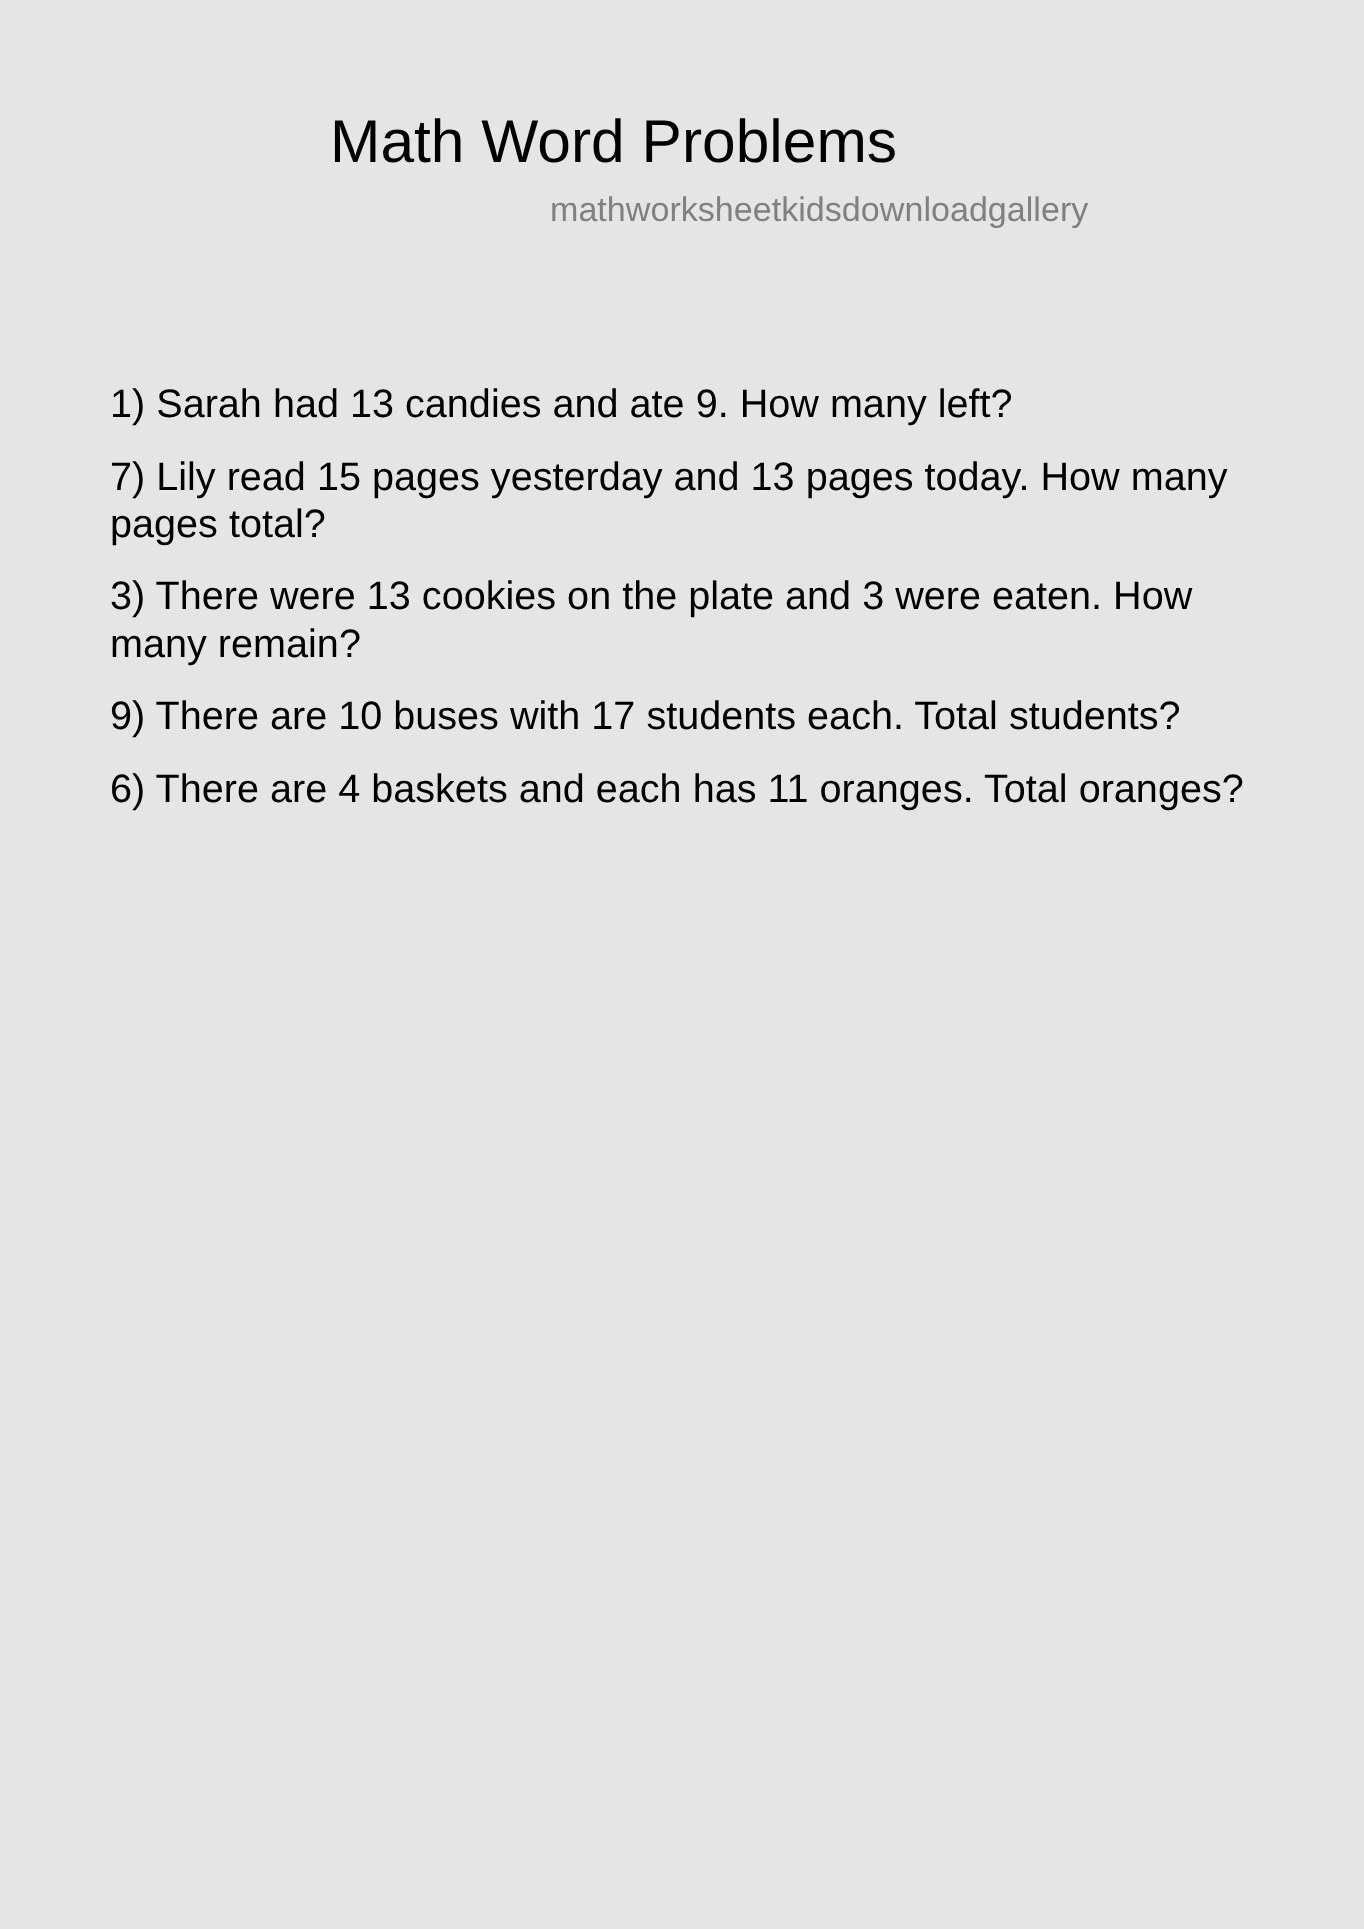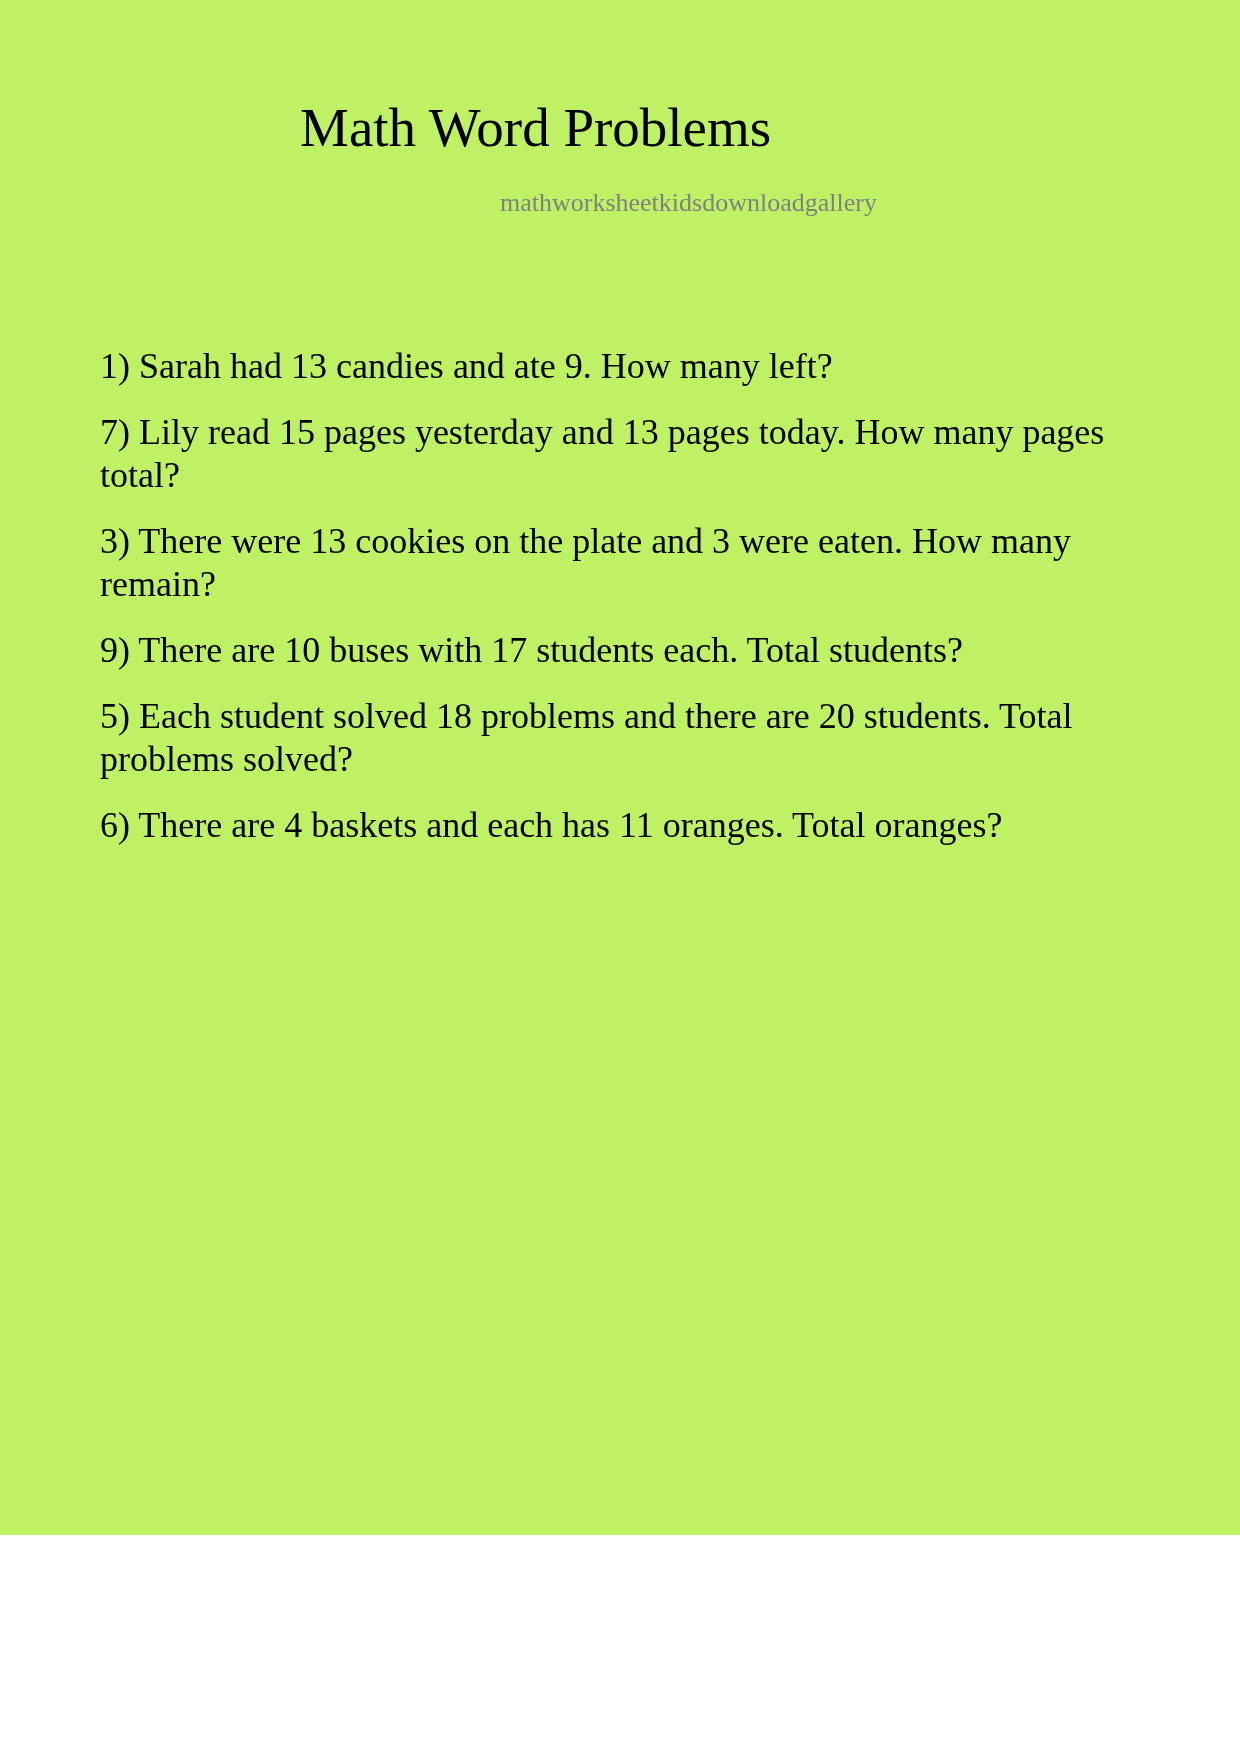--- a/index.html
+++ b/index.html
@@ -12,40 +12,39 @@
       height: 1754px;
       position: relative;
       overflow: hidden;
       font-family: "Liberation Sans", sans-serif;
       color: #000000;
     }
     .page {
       position: absolute;
       left: 0; top: 0;
       width: 1240px;
-      height: 1535px;
-      background: #bef264;
-      font-family: Liberation Serif, serif;
+      height: 1754px;
+      background: #e5e5e5;
     }
     .title {
       position: absolute;
       left: 300px;
       top: 96px;
       font-size: 55px;
       line-height: 64px;
       margin: 0;
       font-weight: normal;
       color: #000000;
       white-space: nowrap;
     }
     .subtitle {
       position: absolute;
       left: 500px;
-      top: 184px;
-      font-size: 26px;
+      top: 172px;
+      font-size: 31px;
       line-height: 38px;
       color: #808080;
       white-space: nowrap;
     }
     .problems {
       position: absolute;
       left: 100px;
       top: 345px;
       width: 1040px;
       margin: 0;
@@ -64,16 +63,15 @@
 
 <div class="page">
   <h1 class="title">Math Word Problems</h1>
   <div class="subtitle">mathworksheetkidsdownloadgallery</div>
 
   <ol class="problems">
     <li class="problem">1) Sarah had 13 candies and ate 9. How many left?</li>
     <li class="problem">7) Lily read 15 pages yesterday and 13 pages today. How many pages total?</li>
     <li class="problem">3) There were 13 cookies on the plate and 3 were eaten. How many remain?</li>
     <li class="problem">9) There are 10 buses with 17 students each. Total students?</li>
-    <li class="problem">5) Each student solved 18 problems and there are 20 students. Total problems solved?</li>
     <li class="problem">6) There are 4 baskets and each has 11 oranges. Total oranges?</li>
   </ol>
 </div>
 
 </body></html>

